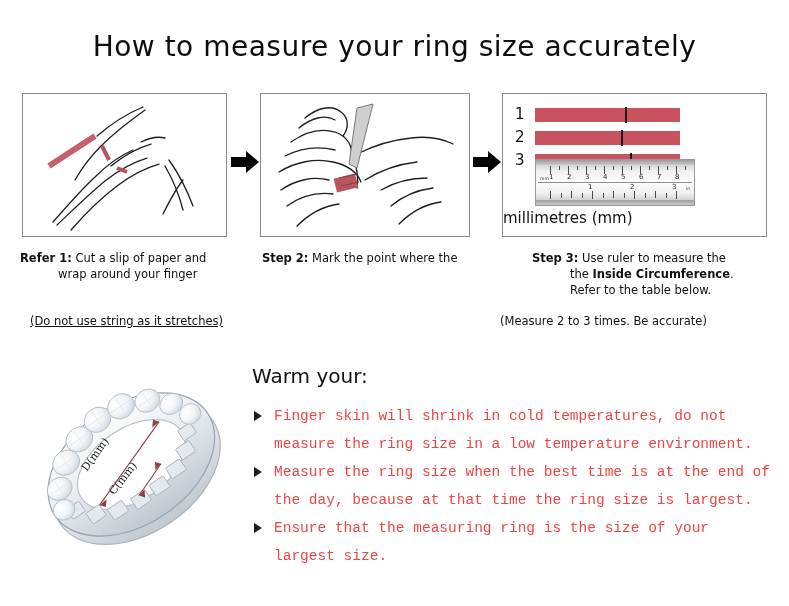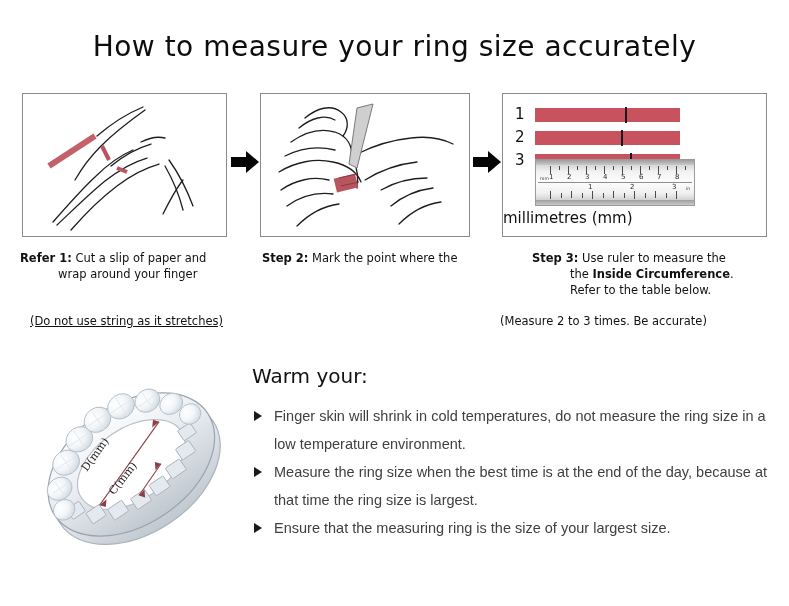--- a/index.html
+++ b/index.html
@@ -223,22 +223,22 @@
     font-size: 20px;
     color: #111;
     margin-bottom: 14px;
     font-family: "DejaVu Sans", sans-serif;
   }
   .tip {
     position: relative;
     padding-left: 22px;
     font-size: 14.5px;
     line-height: 28px;
-    color: #404040;
-    font-family: Liberation Sans, sans-serif;
+    color: #ef4444;
+    font-family: Liberation Mono, monospace;
   }
   .tip-bullet {
     position: absolute;
     left: 2px;
     top: 9px;
     width: 0; height: 0;
     border-top: 5px solid transparent;
     border-bottom: 5px solid transparent;
     border-left: 8px solid #1a1a1a;
   }

